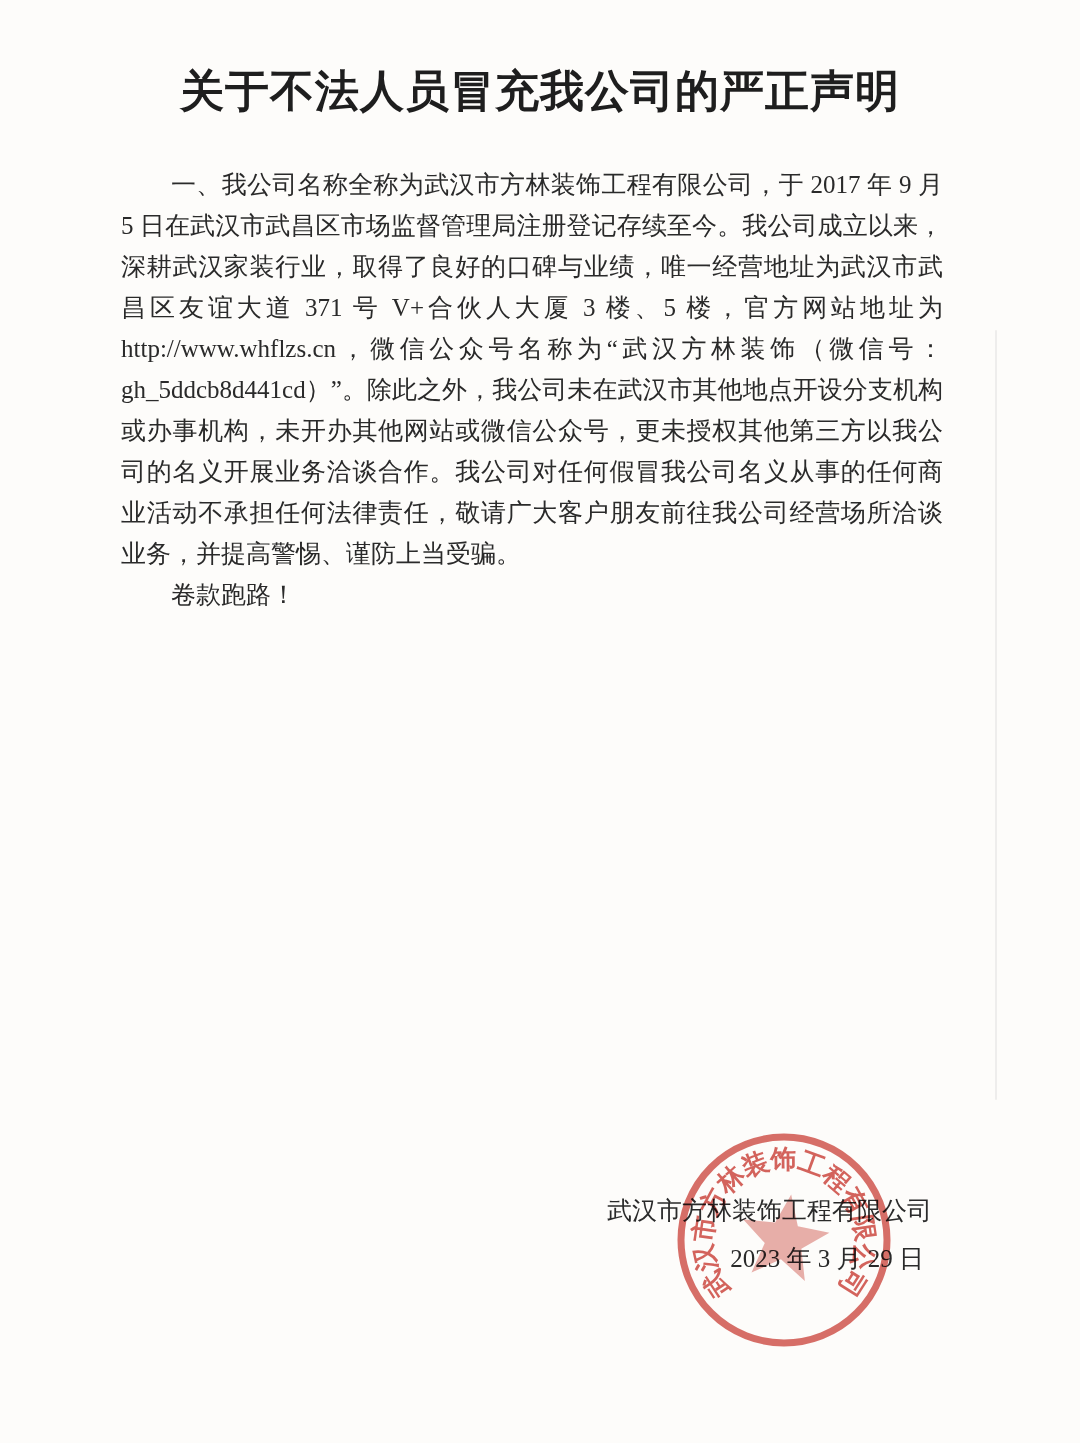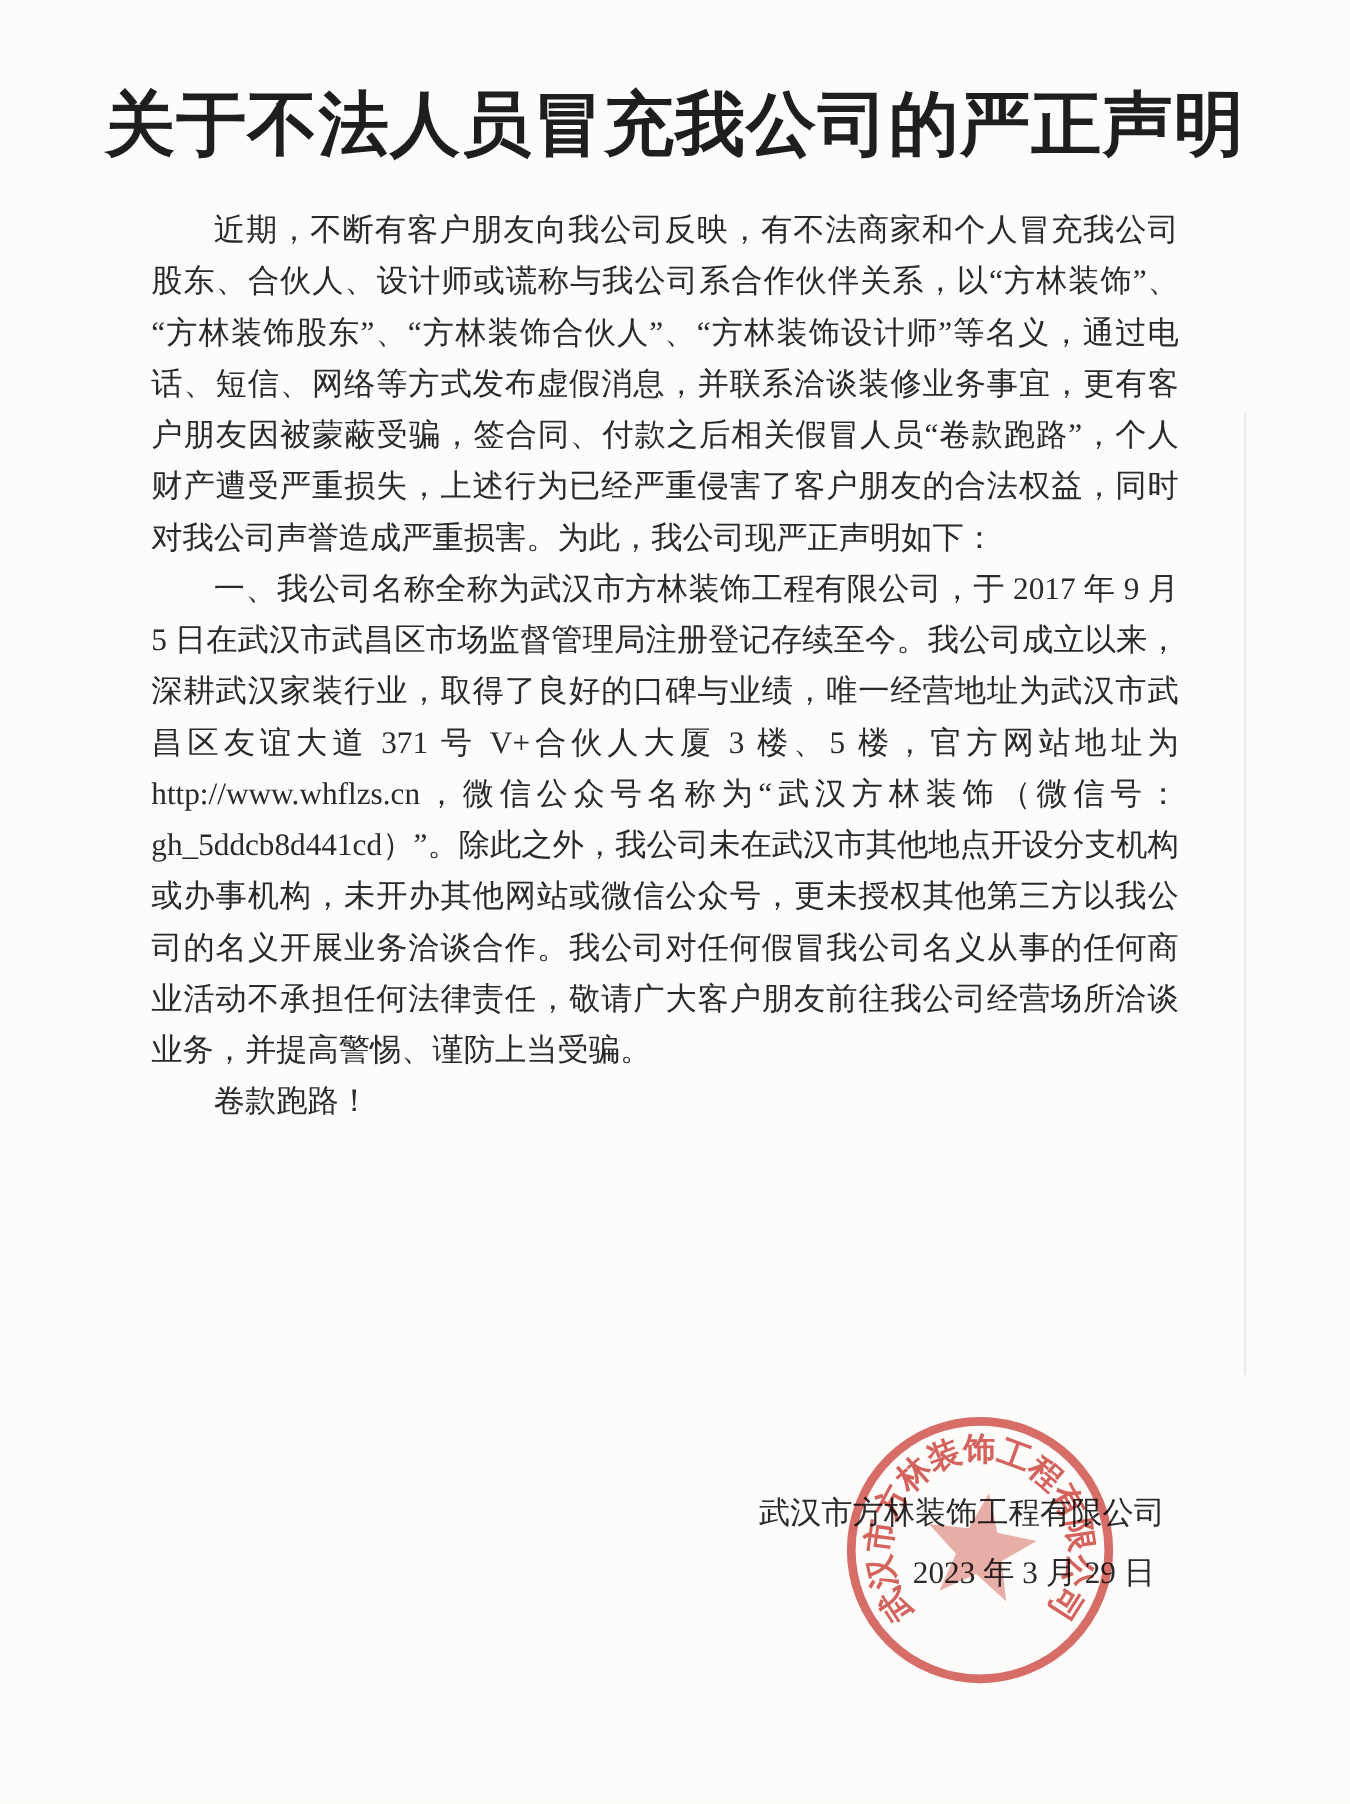--- a/index.html
+++ b/index.html
@@ -15,21 +15,21 @@
     overflow: hidden;
     font-family: "Liberation Serif", "DejaVu Serif", serif;
     color: #282828;
   }
   .doc-title {
     position: absolute;
     top: 62px;
     left: 0;
     width: 1080px;
     text-align: center;
-    font-size: 56px;
+    font-size: 44px;
     font-weight: 700;
     letter-spacing: 1px;
     color: #1e1e1e;
   }
   .doc-body {
     position: absolute;
     top: 164px;
     left: 121px;
     width: 822px;
     font-size: 25px;
@@ -79,21 +79,20 @@
   }
 </style>
 </head>
 <body>
 
 <div class="page">
 
   <div class="doc-title">关于不法人员冒充我公司的严正声明</div>
 
   <div class="doc-body">
-    <p>近期，不断有客户朋友向我公司反映，有不法商家和个人冒充我公司股东、合伙人、设计师或谎称与我公司系合作伙伴关系，以“方林装饰”、“方林装饰股东”、“方林装饰合伙人”、“方林装饰设计师”等名义，通过电话、短信、网络等方式发布虚假消息，并联系洽谈装修业务事宜，更有客户朋友因被蒙蔽受骗，签合同、付款之后相关假冒人员“卷款跑路”，个人财产遭受严重损失，上述行为已经严重侵害了客户朋友的合法权益，同时对我公司声誉造成严重损害。为此，我公司现严正声明如下：</p>
     <p>一、我公司名称全称为武汉市方林装饰工程有限公司，于 2017 年 9 月 5 日在武汉市武昌区市场监督管理局注册登记存续至今。我公司成立以来，深耕武汉家装行业，取得了良好的口碑与业绩，唯一经营地址为武汉市武昌区友谊大道 371 号 V+合伙人大厦 3 楼、5 楼，官方网站地址为http://www.whflzs.cn，微信公众号名称为“武汉方林装饰（微信号：gh_5ddcb8d441cd）”。除此之外，我公司未在武汉市其他地点开设分支机构或办事机构，未开办其他网站或微信公众号，更未授权其他第三方以我公司的名义开展业务洽谈合作。我公司对任何假冒我公司名义从事的任何商业活动不承担任何法律责任，敬请广大客户朋友前往我公司经营场所洽谈业务，并提高警惕、谨防上当受骗。</p>
     <p>卷款跑路！</p>
   </div>
 
   <div class="signature">
     <div class="sig-company">武汉市方林装饰工程有限公司</div>
     <div class="sig-date">2023 年 3 月 29 日</div>
   </div>
 
   <svg class="seal" viewBox="0 0 228 228" xmlns="http://www.w3.org/2000/svg" aria-hidden="true">

